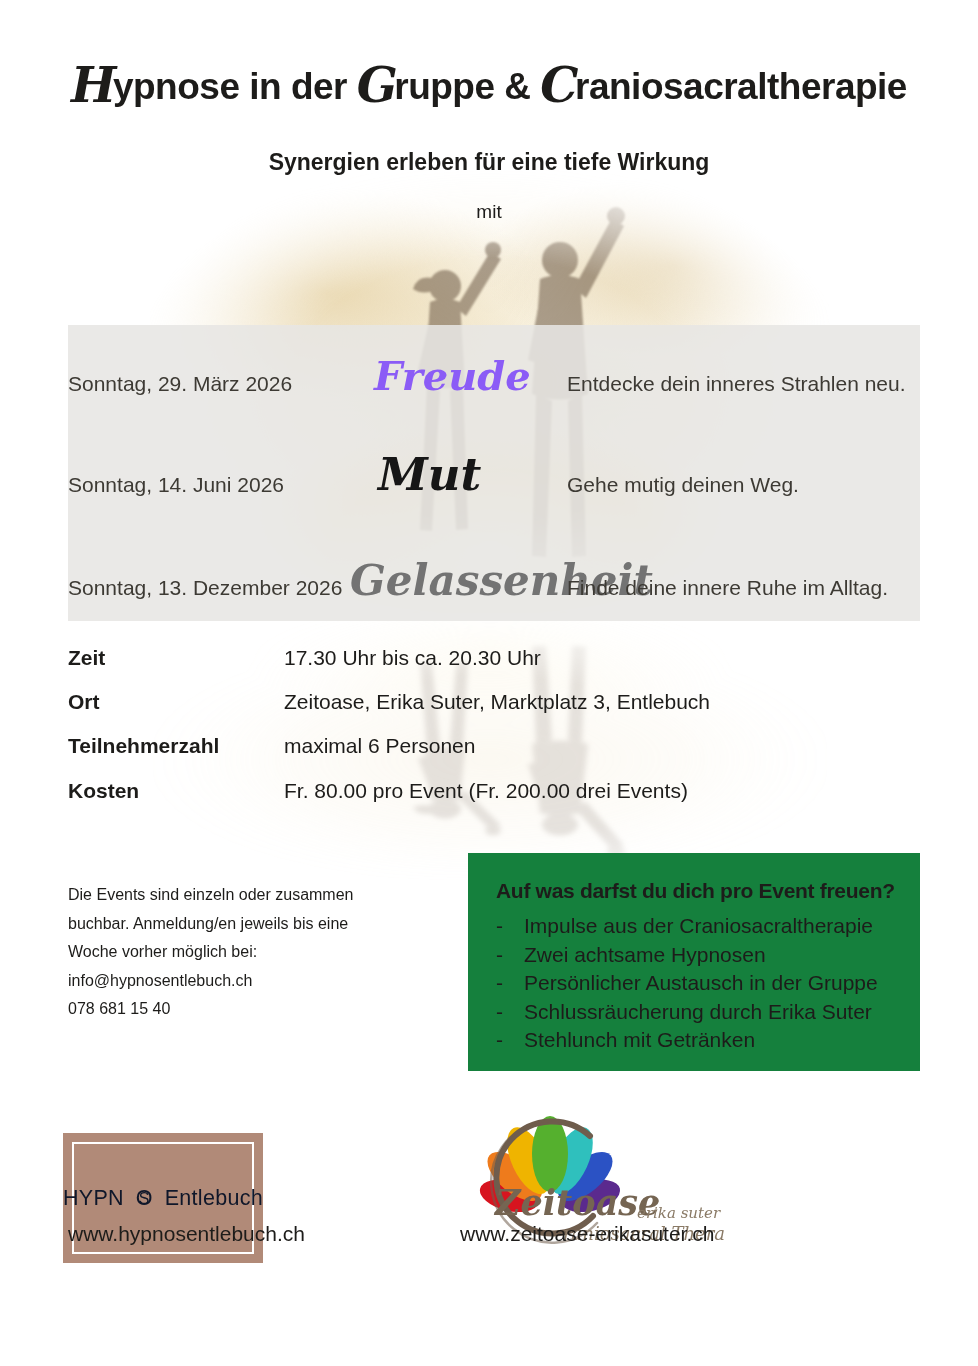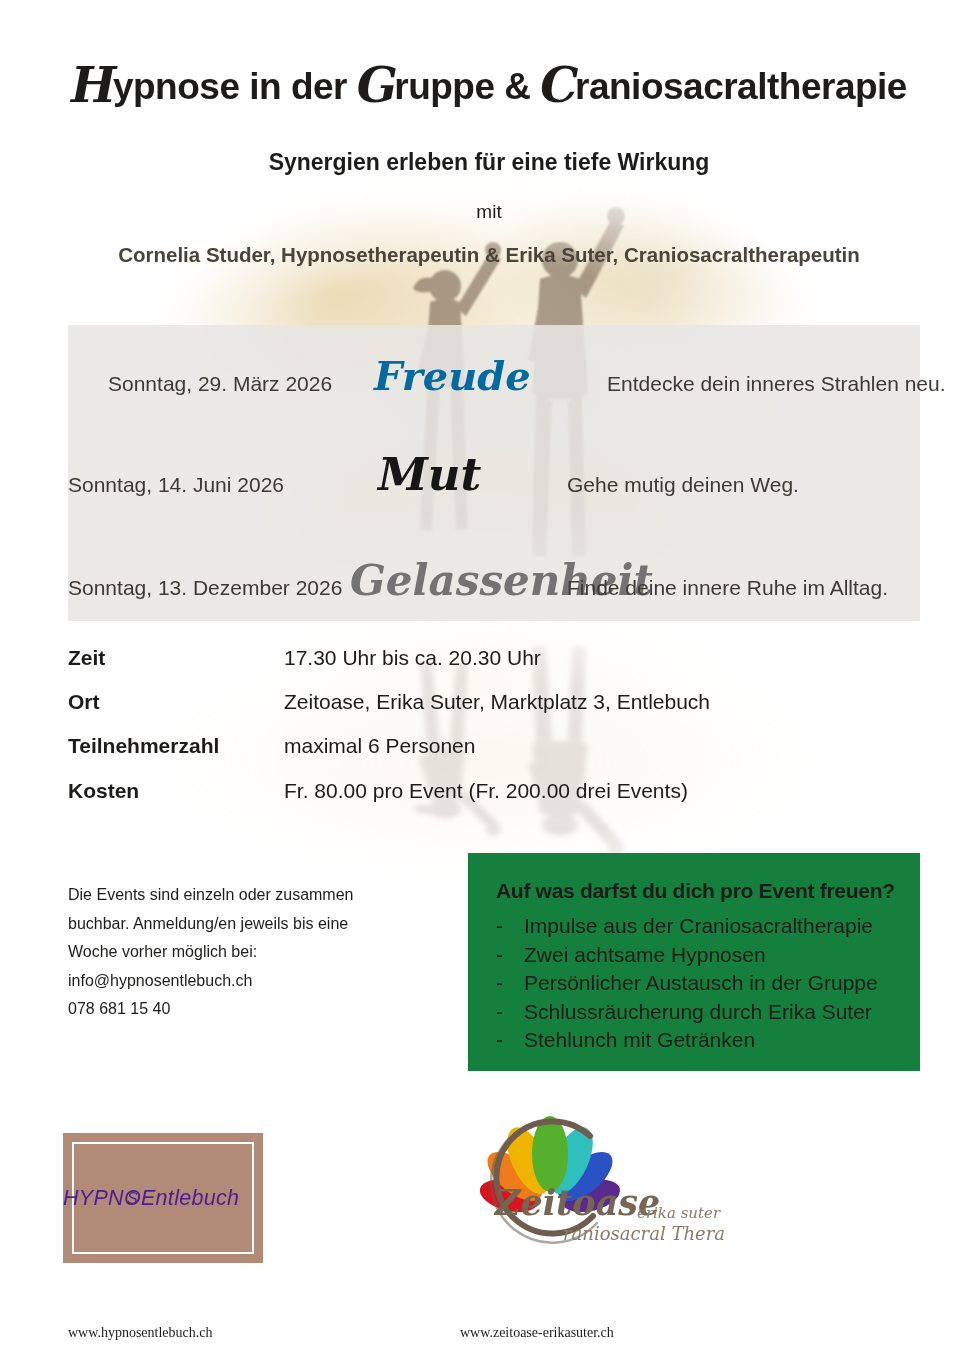--- a/index.html
+++ b/index.html
@@ -36,24 +36,24 @@
       radial-gradient(ellipse 70% 60% at 50% 45%, rgba(240,226,192,0.7), rgba(240,226,192,0) 80%);
     -webkit-mask-image:radial-gradient(ellipse at 50% 45%, #000 40%, transparent 78%);
     mask-image:radial-gradient(ellipse at 50% 45%, #000 40%, transparent 78%);
   }
 
   
   .band{left:68px;top:325px;width:852px;height:296px;background:rgba(231,230,228,0.87);}
   .event-date{font-size:21px;color:#3d3a34;left:68px;white-space:nowrap;}
   .event-desc{font-size:21px;color:#3d3a34;left:567px;white-space:nowrap;}
   .event-theme{font-family:"DejaVu Serif",serif;font-style:italic;font-weight:bold;white-space:nowrap;}
-  .theme-1{left:374px;top:352px;font-size:40px;color:#0369a1;}
+  .theme-1{left:374px;top:352px;font-size:40px;color:#8b5cf6;}
   .theme-2{left:378px;top:448px;font-size:45px;color:#161616;}
   .theme-3{left:350px;top:556px;font-size:42px;color:#737373;}
-  .date-1,.desc-1{top:372px;margin-left:40px;}
+  .date-1,.desc-1{top:372px;}
   .date-2,.desc-2{top:473px;}
   .date-3,.desc-3{top:576px;}
 
   
   .detail-label{left:68px;font-size:21px;font-weight:bold;white-space:nowrap;}
   .detail-value{left:284px;font-size:21px;white-space:nowrap;}
   .drow-0{top:646px;text-align:right;} .drow-1{top:690px;} .drow-2{top:734px;} .drow-3{top:779px;}
 
   
   .booking{left:68px;top:881px;width:400px;font-size:16px;line-height:28.5px;}
@@ -62,26 +62,26 @@
   .highlight-heading{font-size:21px;font-weight:bold;letter-spacing:-0.3px;white-space:nowrap;}
   .highlight-list{margin-top:9px;}
   .highlight-item{display:flex;font-size:21px;line-height:28.5px;}
   .hi-dash{width:28px;flex:0 0 28px;}
 
   
   .logo-hypnos{left:63px;top:1133px;width:200px;height:130px;background:#b18a78;}
   .logo-hypnos .inner-border{position:absolute;left:9px;top:9px;right:9px;bottom:9px;
     border:2px solid #ffffff;}
   .logo-hypnos .logo-text{position:absolute;left:0;top:0;width:100%;height:100%;
-    display:flex;align-items:center;justify-content:flex-start;
-    color:#4c1d95;font-size:21.5px;letter-spacing:0.3px;white-space:nowrap;font-style:italic;}
+    display:flex;align-items:center;justify-content:space-between;
+    color:#0f172a;font-size:21.5px;letter-spacing:0.3px;white-space:nowrap;}
   .os-wrap{position:relative;display:inline-block;}
   .os-s{position:absolute;left:50%;top:54%;transform:translate(-50%,-50%);font-size:74%;}
   .logo-zeitoase{left:455px;top:1114px;width:270px;height:138px;text-align:right;}
-  .footer-url{top:1325px;font-size:14px;white-space:nowrap;font-family:Liberation Serif, serif;}
+  .footer-url{top:1222px;font-size:21px;white-space:nowrap;}
   .url-left{left:68px;} .url-right{left:460px;}
 </style>
 </head>
 <body>
 
 <div class="page">
 
   <div class="abs photo">
     <svg width="680" height="445" viewBox="0 0 680 445" preserveAspectRatio="none" aria-hidden="true">
       <g id="figs" fill="#5e4a37" opacity="0.5" style="filter:blur(1.3px)">
@@ -109,21 +109,20 @@
   <div class="abs reflection">
     <svg width="680" height="268" viewBox="0 0 680 445" preserveAspectRatio="none" aria-hidden="true">
       <use href="#figs"></use>
     </svg>
   </div>
 
   <div class="abs centered title"><span class="script-letter">H</span><span>ypnose in der </span><span class="script-letter">G</span><span>ruppe &amp; </span><span class="script-letter">C</span><span>raniosacraltherapie</span></div>
 
   <div class="abs centered subtitle">Synergien erleben für eine tiefe Wirkung</div>
   <div class="abs centered mit">mit</div>
-  <div class="abs centered credits">Cornelia Studer, Hypnosetherapeutin &amp; Erika Suter, Craniosacraltherapeutin</div>
 
   <div class="abs band"></div>
 
   <div class="abs event-date date-1">Sonntag, 29. März 2026</div>
   <div class="abs event-theme theme-1">Freude</div>
   <div class="abs event-desc desc-1">Entdecke dein inneres Strahlen neu.</div>
 
   <div class="abs event-date date-2">Sonntag, 14. Juni 2026</div>
   <div class="abs event-theme theme-2">Mut</div>
   <div class="abs event-desc desc-2">Gehe mutig deinen Weg.</div>

